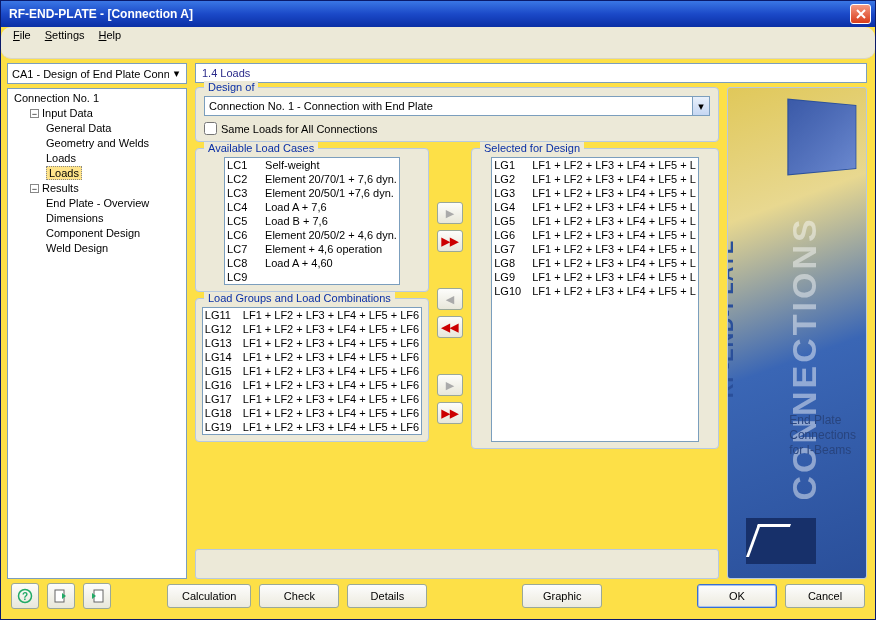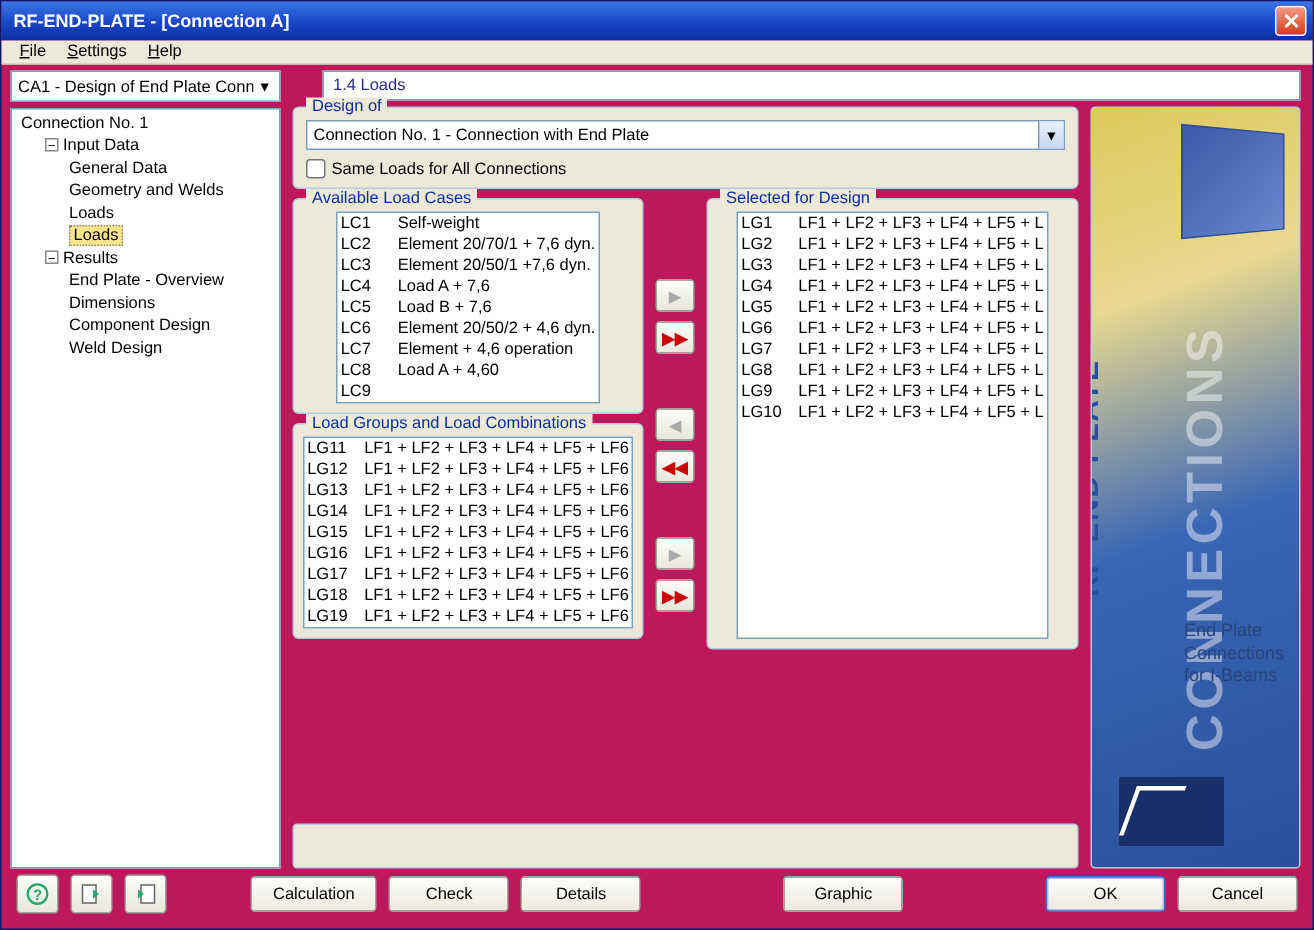--- a/index.html
+++ b/index.html
@@ -5,50 +5,50 @@
   * { box-sizing: border-box; }
   body {
     margin: 0;
     font-family: Tahoma, Arial, sans-serif;
     font-size: 11px;
     background: #ece9d8;
     width: 876px;
     height: 620px;
     overflow: hidden;
   }
-  .window { width: 876px; height: 620px; border: 1px solid #0a1a6b; background: #be185d; display: flex; flex-direction: column; }
+  .window { width: 876px; height: 620px; border: 1px solid #0a1a6b; background: #fde047; display: flex; flex-direction: column; }
   .titlebar {
     height: 26px;
     background: linear-gradient(to bottom, #3a77e5, #1b49c8 50%, #0a2fa5);
     color: #fff; display: flex; align-items: center; padding: 0 4px;
     font-weight: bold; font-size: 12px;
   }
   .titlebar .title { flex: 1; padding-left: 4px; }
   .close-btn {
     width: 21px; height: 20px; background: linear-gradient(to bottom, #f59a82, #d83c1a);
     border: 1px solid #fff; border-radius: 3px; display:flex; align-items:center; justify-content:center;
     color:#fff; font-weight:bold; font-size:12px; cursor:pointer;
   }
-  .menubar { height: 16px; background: #ece9d8; display:flex; align-items:flex-end; padding: 0 6px; gap:2px; border-bottom:1px solid #d8d5c5; }
+  .menubar { height: 32px; background: #ece9d8; display:flex; align-items:flex-start; padding: 0 6px; gap:2px; border-bottom:1px solid #d8d5c5;border-radius:10px; }
   .menu-item { padding: 2px 6px; cursor:pointer; }
   .menu-item u { text-decoration: underline; }
   .content-row { display:flex; flex:1; min-height:0; }
   .left-panel { width: 190px; display:flex; flex-direction:column; padding:4px 4px 0 6px; gap:4px; }
   .combo { height:21px; background:#fff; border:1px solid #7b9ebd; display:flex; align-items:center; padding:0 2px 0 4px; }
   .tree {
     flex:1; background:#fff; border:1px solid #7b9ebd; padding:2px 2px; overflow:auto;
     line-height: 15px;
   }
   .tree .lvl1 { padding-left: 4px; }
   .tree .lvl2 { padding-left: 20px; position:relative; }
   .tree .lvl3 { padding-left: 36px; position:relative; cursor:pointer; }
   .tree .box { display:inline-block; width:9px; height:9px; border:1px solid #888; text-align:center; line-height:8px; font-size:9px; margin-right:3px; background:#fff; }
   .tree .sel { background:#ffe48a; border:1px dotted #888; padding:0 2px; }
   .right-panel { flex:1; display:flex; flex-direction:column; padding:4px 8px 0 4px; min-width:0; }
-  .section-title { height:20px; background:#fff; border:1px solid #7b9ebd; display:flex; align-items:center; padding:0 6px; color:#2a2a8a; font-weight:normal; margin-bottom:4px;margin-left:20px; }
+  .section-title { height:20px; background:#fff; border:1px solid #7b9ebd; display:flex; align-items:center; padding:0 6px; color:#2a2a8a; font-weight:normal; margin-bottom:4px; }
   .body-row { display:flex; flex:1; min-height:0; gap:8px; }
   .mid-col { flex:1; display:flex; flex-direction:column; min-width:0; }
   .group {
     border:1px solid #b7c9e0; border-radius:4px; padding:8px 8px 6px 8px; position:relative; margin-bottom:6px;
     background:#ece9d8;
   }
   .group > .legend { position:absolute; top:-7px; left:8px; background:#ece9d8; padding:0 4px; color:#0a2fa5; }
   .design-row { display:flex; gap:6px; align-items:center; margin-bottom:6px; }
   .dropdown { flex:1; height:20px; background:#fff; border:1px solid #7b9ebd; display:flex; align-items:center; }
   .dropdown .val { flex:1; padding:0 4px; }

